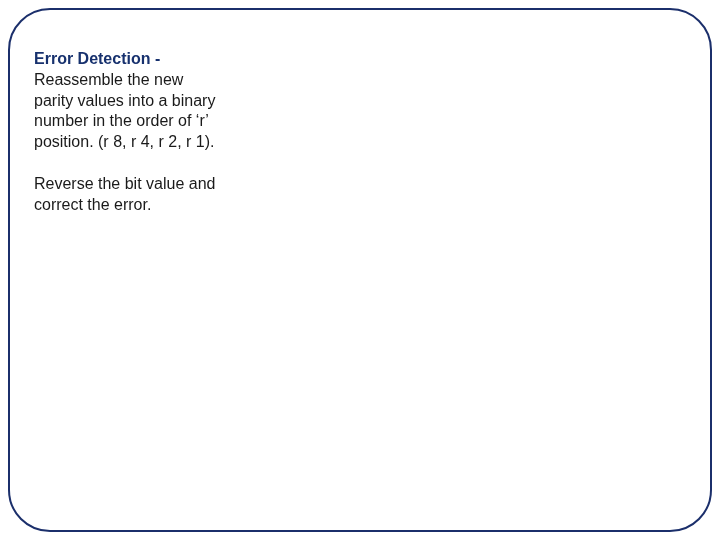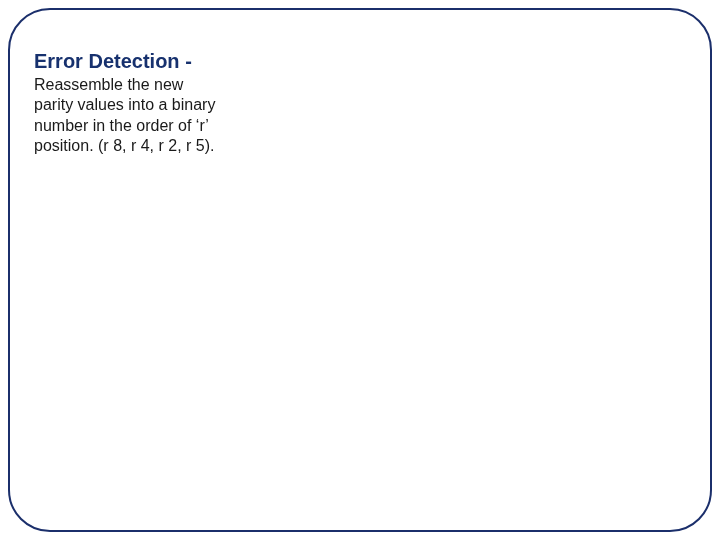--- a/index.html
+++ b/index.html
@@ -27,37 +27,38 @@
     border-radius: 42px;
     padding: 40px 24px 24px 24px;
     box-sizing: border-box;
   }
   .content {
     width: 190px;
   }
   .heading {
     color: #17316e;
     font-weight: bold;
-    font-size: 20px;
+    font-size: 16px;
     line-height: 1.15;
     margin: 0 0 2px 0;
   }
   .body {
     color: #1a1a1a;
     font-size: 16px;
     line-height: 1.28;
     margin: 0 0 22px 0;
   }
 </style>
 </head>
 <body>
 
 <div class="slide">
   <div class="frame">
     <div class="content">
 
       <p class="heading">Error Detection -</p>
-      <p class="body">Reassemble the new parity values into a binary number in the order of ‘r’ position. (r 8, r 4, r 2, r 5).</p>
+      <p class="body">Reassemble the new parity values into a binary number in the order of ‘r’ position. (r 8, r 4, r 2, r 1).</p>
 
+      <p class="body">Reverse the bit value and correct the error.</p>
 
     </div>
   </div>
 </div>
 
 </body></html>

